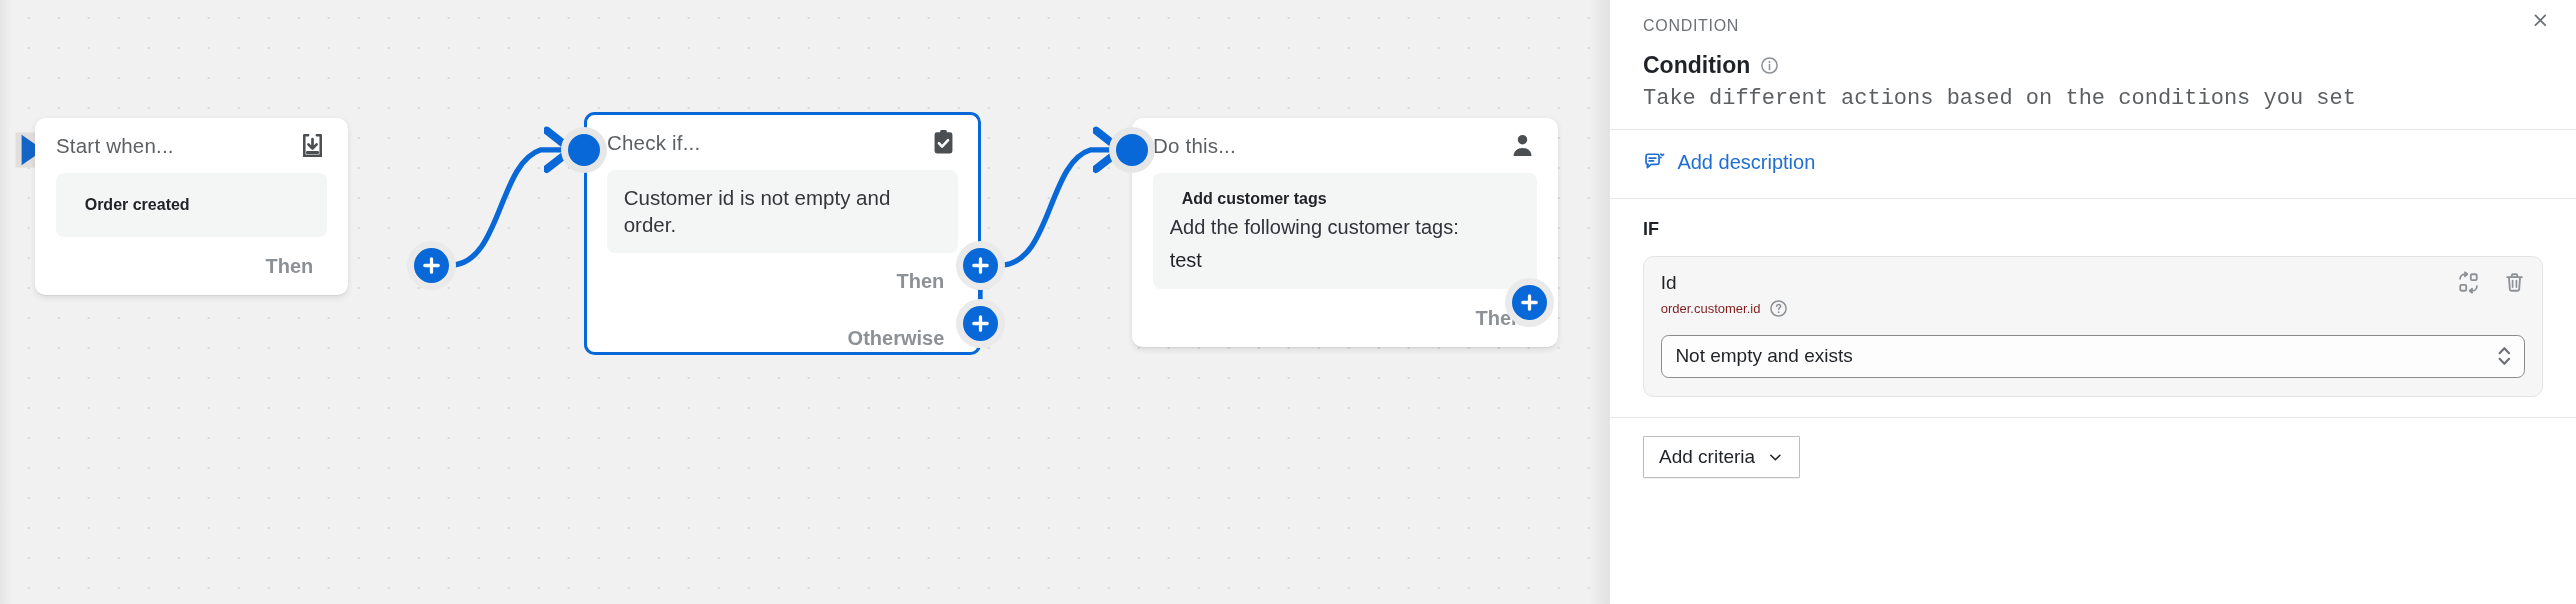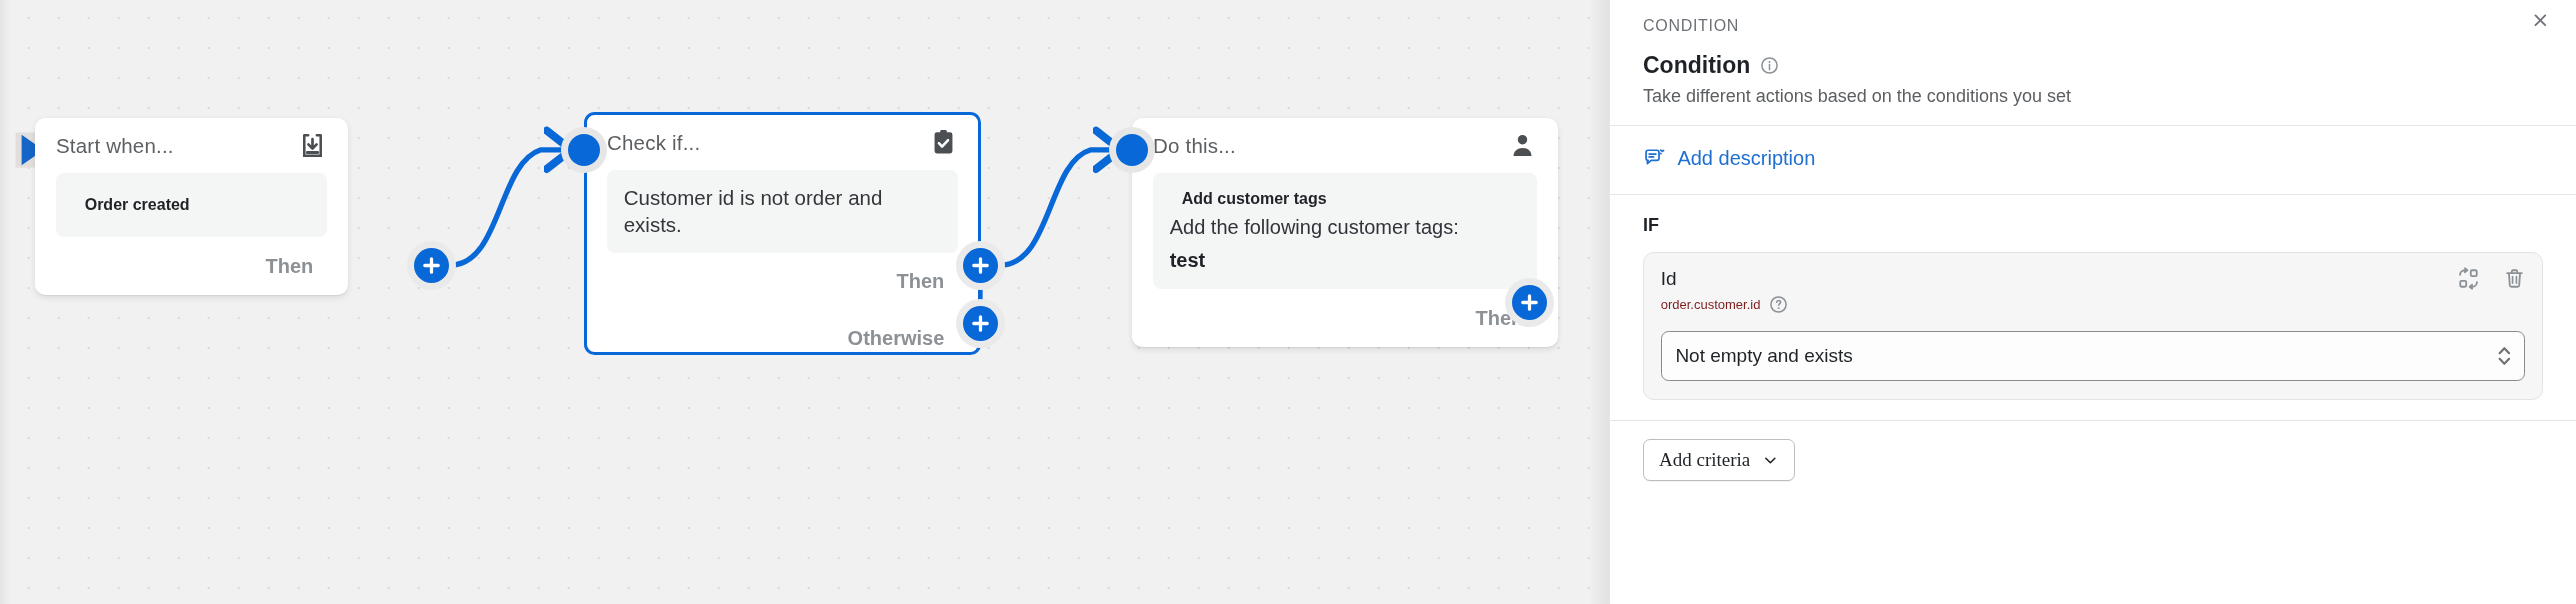--- a/index.html
+++ b/index.html
@@ -59,21 +59,21 @@
   .node-body {
     background: #f4f5f5;
     border-radius: 7.6px;
     padding: 13.7px 16.7px;
     min-height: 64px;
     display: flex; flex-direction: column; justify-content: center;
   }
   .body-strong { font-size: 16px; font-weight: bold; color: #1f2226; line-height: 1.34; margin-left: 12px; }
   .body-plain { font-size: 20.5px; color: #33363a; line-height: 1.35; }
   .body-sub { font-size: 20px; color: #30343a; line-height: 1.4; }
-  .body-tag { font-size: 20px; font-weight: bold; color: #1f2226; line-height: 1.4; }
+  .body-tag { font-size: 20px; font-weight: normal; color: #1f2226; line-height: 1.4; }
 
   .node-foot {
     display: flex; align-items: center; justify-content: flex-end;
     height: 58px; gap: 0;
   }
   .foot-label { font-size: 20px; font-weight: bold; color: #8c9196; margin-right: 13.7px; }
 
   
   .plus-handle {
     position: absolute;
@@ -114,21 +114,21 @@
     display: flex; flex-direction: column;
   }
   .panel-sec { padding: 0 33px; }
   .panel-head { padding-top: 16.7px; padding-bottom: 18px; position: relative; }
   .eyebrow {
     font-size: 16px; color: #6d7175; letter-spacing: 0.7px; text-transform: uppercase;
   }
   .panel-title-row { display: flex; align-items: center; gap: 10px; margin-top: 17.5px; }
   .panel-title { font-size: 23px; font-weight: bold; color: #1f2226; }
   .info-icon { width: 19px; height: 19px; color: #8c9196; display: block; }
-  .panel-desc { font-size: 18px; color: #5c5f62; margin-top: 6.8px; }
+  .panel-desc { font-size: 22px; color: #5c5f62; margin-top: 6.8px; font-family: Liberation Mono, monospace; }
   .close-btn {
     position: absolute; top: 4.6px; right: 20px;
     width: 32px; height: 32px; border-radius: 4.6px;
     display: flex; align-items: center; justify-content: center;
     background: transparent; border: none; cursor: pointer; color: #6d7175;
   }
   .close-btn svg { width: 16.7px; height: 16.7px; display: block; }
 
   .divider { height: 0.8px; background: #e6e6e6; width: 100%; }
 
@@ -164,42 +164,42 @@
     width: 26px; height: 26px; color: #8c9196;
     display: flex; align-items: center; justify-content: center;
   }
   .icon-btn svg { width: 23px; height: 23px; display: block; }
 
   .select-wrap {
     margin-top: 16.7px; position: relative;
     background: #fdfdfd;
     border: 0.8px solid #8a8a8a;
     border-radius: 7.6px;
-    height: 50px;
+    height: 43px;
     display: flex; align-items: center;
     padding: 0 41px 0 13.7px;
     cursor: pointer;
   }
   .select-value { font-size: 19px; color: #1f2226; }
   .select-caret {
     position: absolute; right: 12px; top: 50%; transform: translateY(-50%);
     width: 16.7px; height: 26px; color: #6d7175;
   }
   .select-caret svg { width: 16.7px; height: 26px; display: block; }
 
   .criteria-foot { padding: 19px 33px 0 33px; }
   .ghost-btn {
     display: inline-flex; align-items: center; gap: 12px;
     background: #fff;
     border: 0.8px solid #babec3;
-    border-radius: 7px;
+    border-radius: 1px;
     box-shadow: 0 0.8px 0 rgba(0,0,0,.07);
     padding: 9px 15px;
     font-size: 19px; color: #1f2226; cursor: pointer;
-    font-family: Liberation Serif, serif;
+    font-family: Liberation Sans, sans-serif;
   }
   .ghost-btn svg { width: 16.7px; height: 16.7px; display: block; color: #1f2226; }
 </style>
 </head>
 <body>
 
 <div class="app">
 
   <div class="canvas">
     <div class="canvas-edge-left"></div>
@@ -258,21 +258,21 @@
         <span class="node-title">Check if...</span>
         <span class="node-icon">
           <svg viewBox="0 0 24 24">
             <rect x="4.6" y="3.6" width="14.8" height="17.4" rx="2" fill="#4c4f52"></rect>
             <rect x="9.3" y="1.6" width="5.4" height="3.6" rx="1.1" fill="#4c4f52"></rect>
             <path d="M8.2 12.6l2.6 2.8 5-5.4" stroke="#ffffff" stroke-width="2.1" fill="none" stroke-linecap="round" stroke-linejoin="round"></path>
           </svg>
         </span>
       </div>
       <div class="node-body">
-        <span class="body-plain">Customer id is not order and exists.</span>
+        <span class="body-plain">Customer id is not empty and order.</span>
       </div>
       <div class="node-foot" style="height:58px;">
         <span class="foot-label">Then</span>
       </div>
       <div class="node-foot" style="height:56px;">
         <span class="foot-label">Otherwise</span>
       </div>
     </div>
     <div class="in-port" style="left:561px; top:127px;">
       <i></i>

